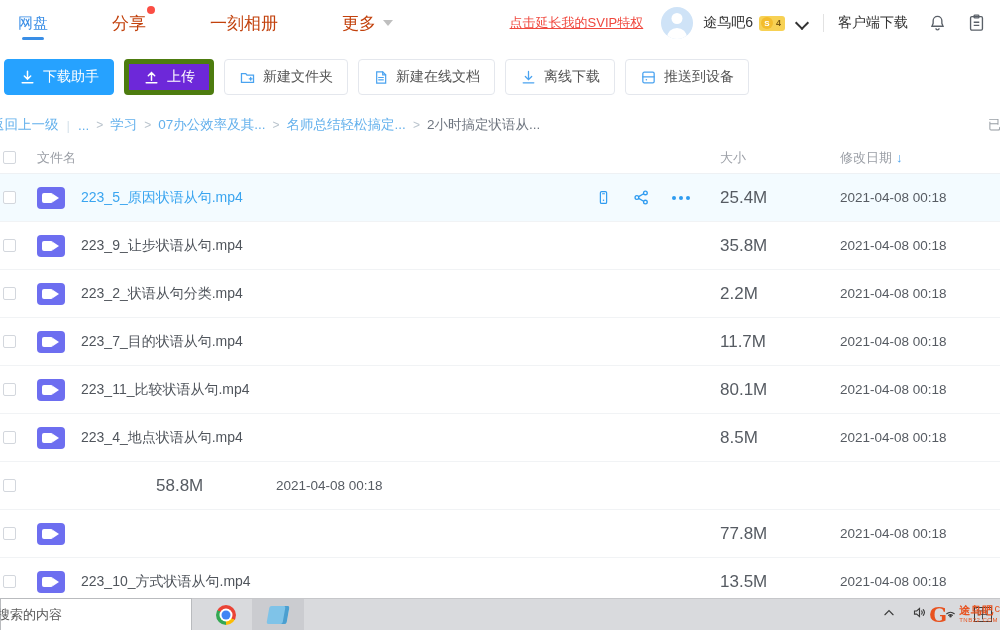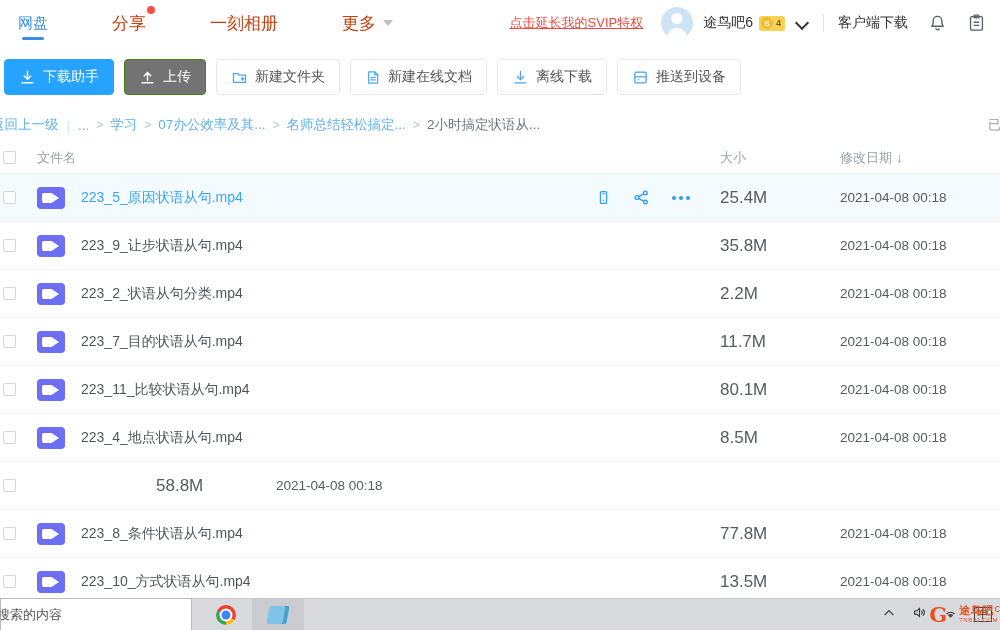--- a/index.html
+++ b/index.html
@@ -88,21 +88,21 @@
     position:absolute; left:0; top:46px; width:1000px; height:62px;
     background:#fff; display:flex; align-items:center; padding-left:4px;
   }
   .btn{
     display:inline-flex; align-items:center; height:36px; border-radius:4px;
     font-size:14px; padding:0 14px; cursor:pointer; white-space:nowrap;
     margin-right:10px;
   }
   .btn svg{ margin-right:7px; flex:none; }
   .btn-primary{ background:#26a2ff; color:#fff; border:1px solid #26a2ff; }
-  .btn-primary2{ background:#737373; color:#fff; border:1px solid #4d7c0f; }
+  .btn-primary2{ background:#6d28d9; color:#fff; border:5px solid #4d7c0f; }
   .btn-ghost{ background:#fff; color:#555; border:1px solid #e4e7ed; }
   .search-wrap{ margin-left:auto; padding-right:0; }
   .searchbox{
     width:216px; height:32px; border-radius:16px; background:#f3f4f6;
     border:none; outline:none; padding:0 14px; font-size:13px; color:#333;
     font-family:"Liberation Sans","DejaVu Sans",sans-serif;
   }
   .searchbox::placeholder{ color:#a9adb4; }
 
   
@@ -447,21 +447,20 @@
         <div class="acts"></div>
         <div class="cell-size">58.8M</div>
         <div class="cell-date">2021-04-08 00:18</div>
       </div>
       <div class="row">
         <div class="col-cb">
           <span class="cb"></span>
         </div>
         <div class="col-name">
           <span class="vid-ico"></span>
-          <span class="fname">223_8_条件状语从句.mp4</span>
         </div>
         <div class="acts"></div>
         <div class="cell-size">77.8M</div>
         <div class="cell-date">2021-04-08 00:18</div>
       </div>
       <div class="row">
         <div class="col-cb">
           <span class="cb"></span>
         </div>
         <div class="col-name">

